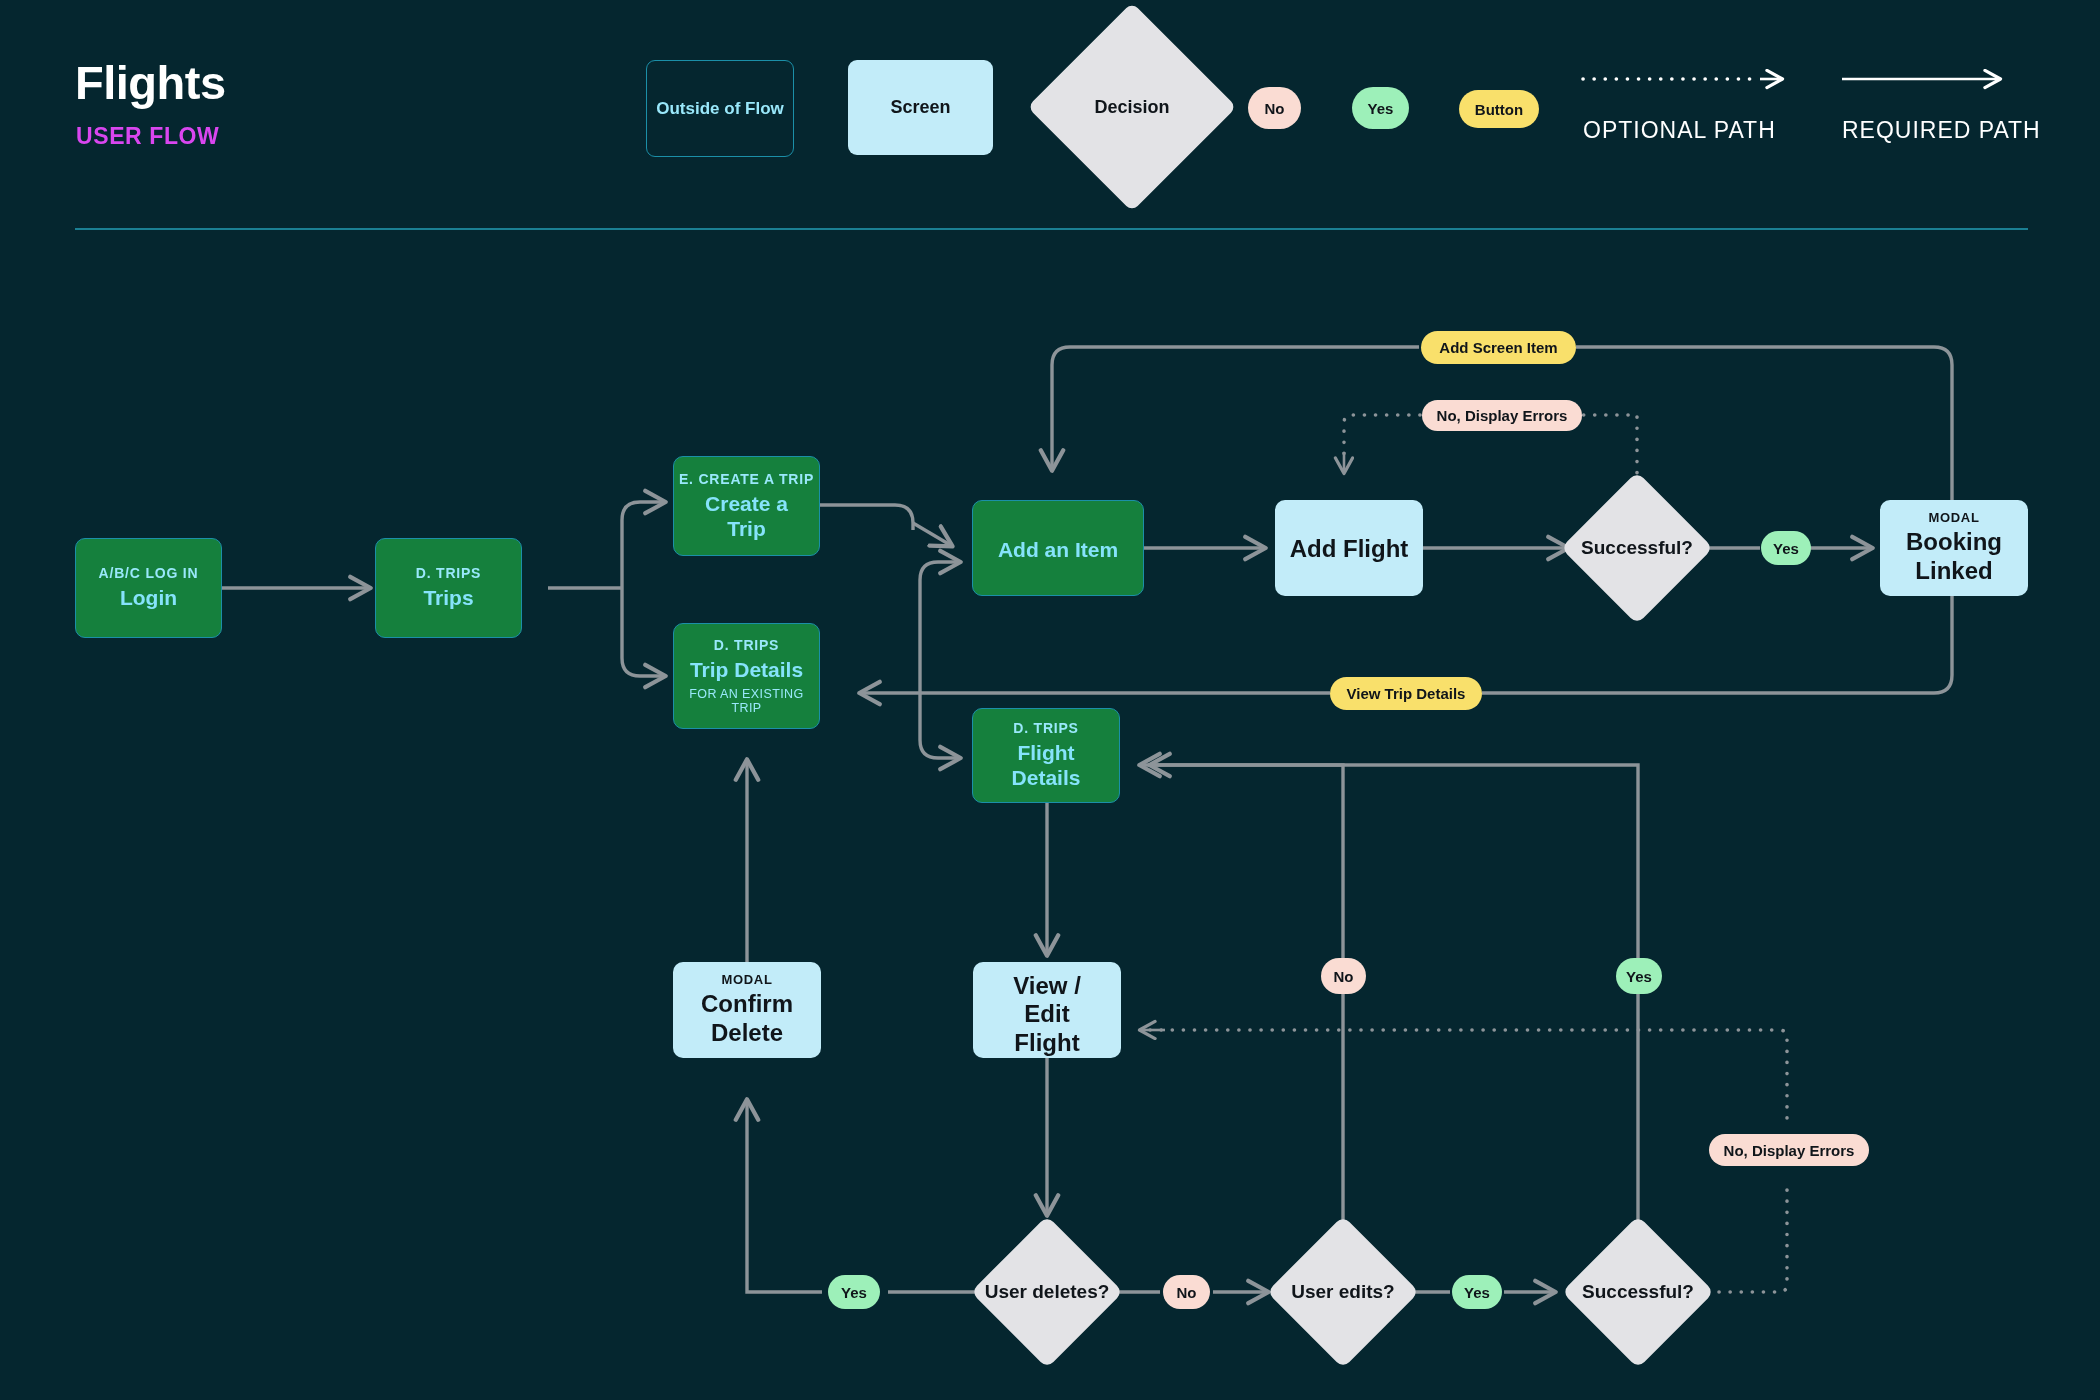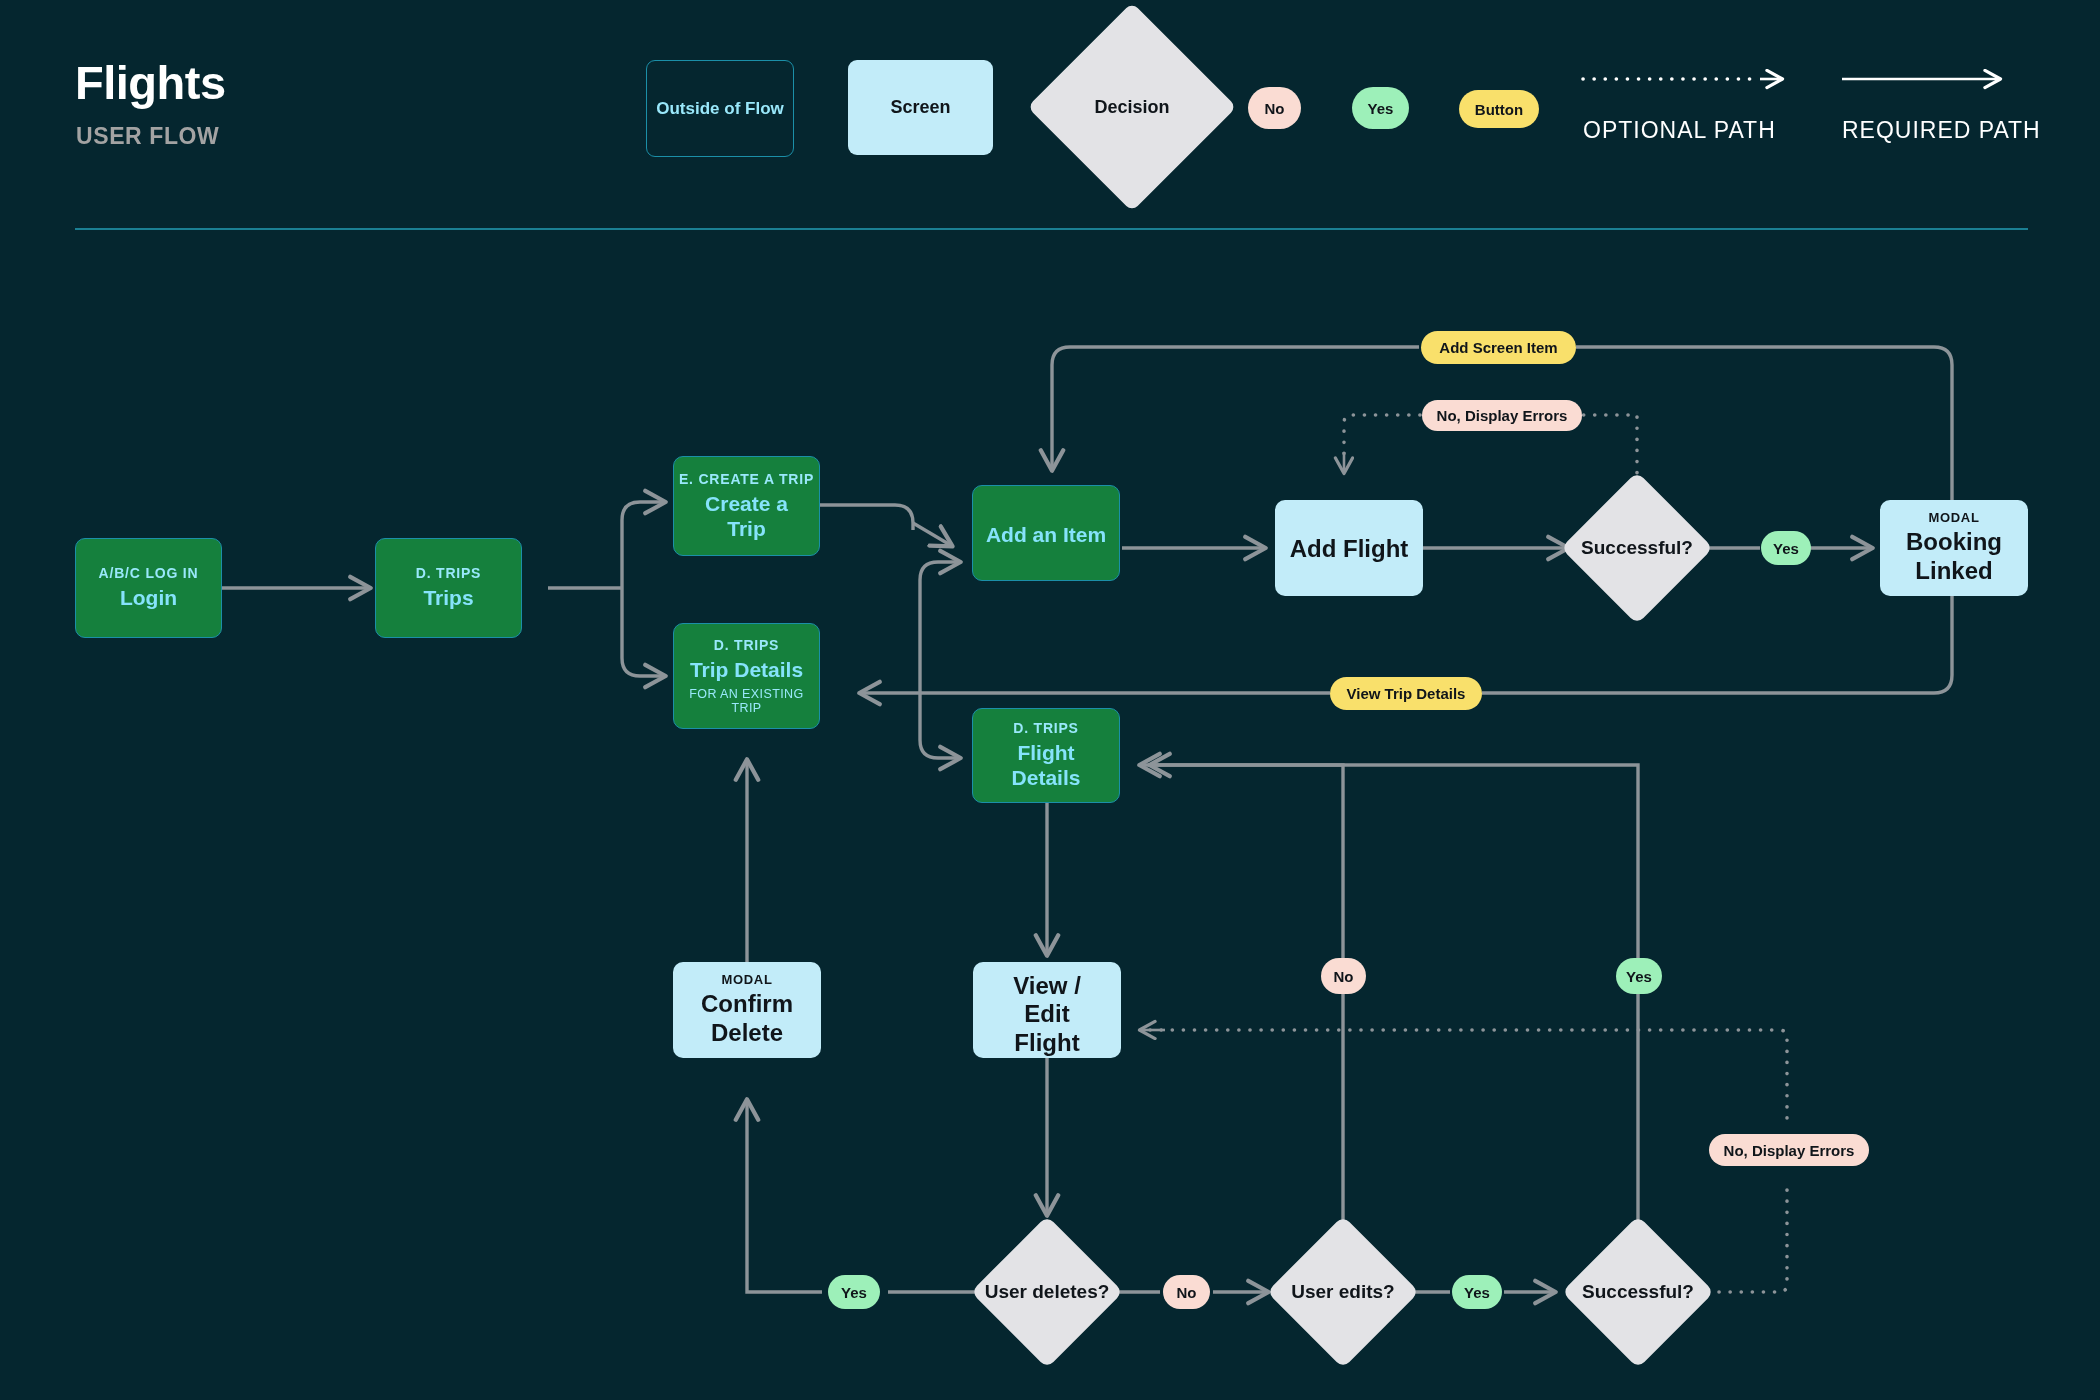--- a/index.html
+++ b/index.html
@@ -12,21 +12,21 @@
   }
   #stage{position:absolute;left:0;top:0;width:2100px;height:1400px;}
 
   
   #header-title{
     position:absolute;left:75px;top:55px;
     color:#ffffff;font-size:47px;font-weight:bold;letter-spacing:-0.5px;
   }
   #header-subtitle{
     position:absolute;left:76px;top:123px;
-    color:#a3a3a3;font-size:23px;font-weight:bold;letter-spacing:0.6px;
+    color:#d946ef;font-size:23px;font-weight:bold;letter-spacing:0.6px;
   }
   #divider{
     position:absolute;left:75px;top:228px;width:1953px;height:2px;
     background:#1b7f93;
   }
 
   
   .legend-outside{
     position:absolute;
     border:1.5px solid #1b8fa8;border-radius:9px;
@@ -219,21 +219,21 @@
     <div class="eyebrow">E.  CREATE A TRIP</div>
     <div class="title" style="max-width:108px;">Create a Trip</div>
   </div>
 
   <div class="node node-outside" style="left:673px;top:623px;width:147px;height:106px;">
     <div class="eyebrow">D.  TRIPS</div>
     <div class="title">Trip Details</div>
     <div class="sub">FOR AN EXISTING TRIP</div>
   </div>
 
-  <div class="node node-outside" style="left:972px;top:485px;width:148px;height:96px;">
+  <div class="node node-outside" style="left:972px;top:500px;width:172px;height:96px;">
     <div class="title">Add an Item</div>
   </div>
 
   <div class="node node-outside" style="left:972px;top:708px;width:148px;height:95px;">
     <div class="eyebrow">D.  TRIPS</div>
     <div class="title" style="max-width:110px;">Flight Details</div>
   </div>
 
   <div class="node node-screen" style="left:1275px;top:500px;width:148px;height:96px;">
     <div class="title">Add Flight</div>

